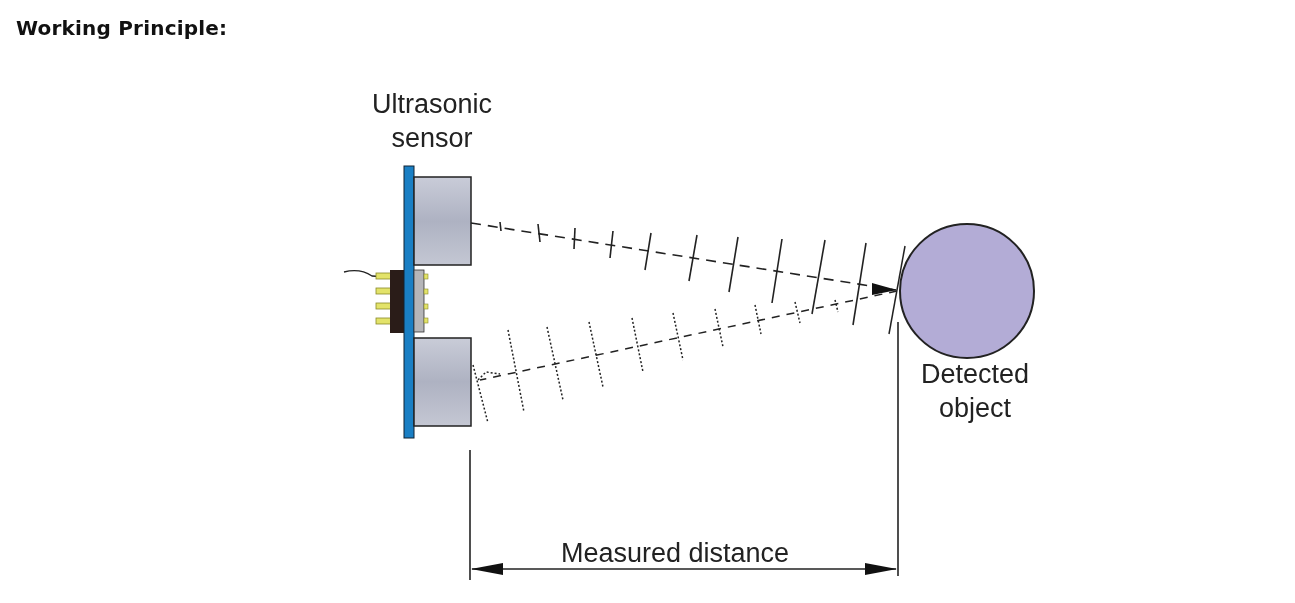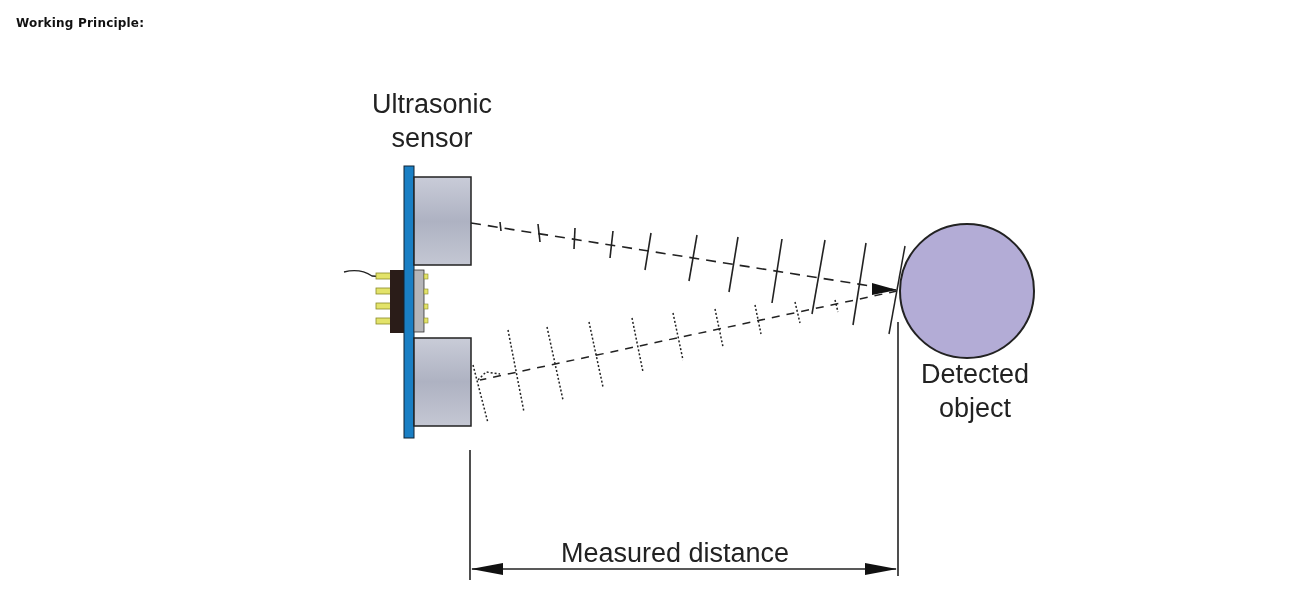--- a/index.html
+++ b/index.html
@@ -1,19 +1,19 @@
 <!DOCTYPE html>
 <html><head>
   <meta charset="utf-8">
   <style>
     html, body { margin: 0; padding: 0; background: #ffffff; }
     body { width: 1295px; height: 603px; position: relative; overflow: hidden; font-family: "Liberation Sans", sans-serif; }
     .heading {
       position: absolute; left: 16px; top: 16px;
-      font-family: "DejaVu Sans", sans-serif; font-weight: bold; font-size: 12px; color: #111111;
+      font-family: "DejaVu Sans", sans-serif; font-weight: bold; font-size: 20px; color: #111111;
       letter-spacing: 0.2px;
     }
     svg.diagram { position: absolute; left: 0; top: 0; }
     .lbl { font-family: "Liberation Sans", sans-serif; font-size: 27px; fill: #222222; }
   </style>
 </head>
 <body>
 
 <div class="heading">Working Principle:</div>
 

